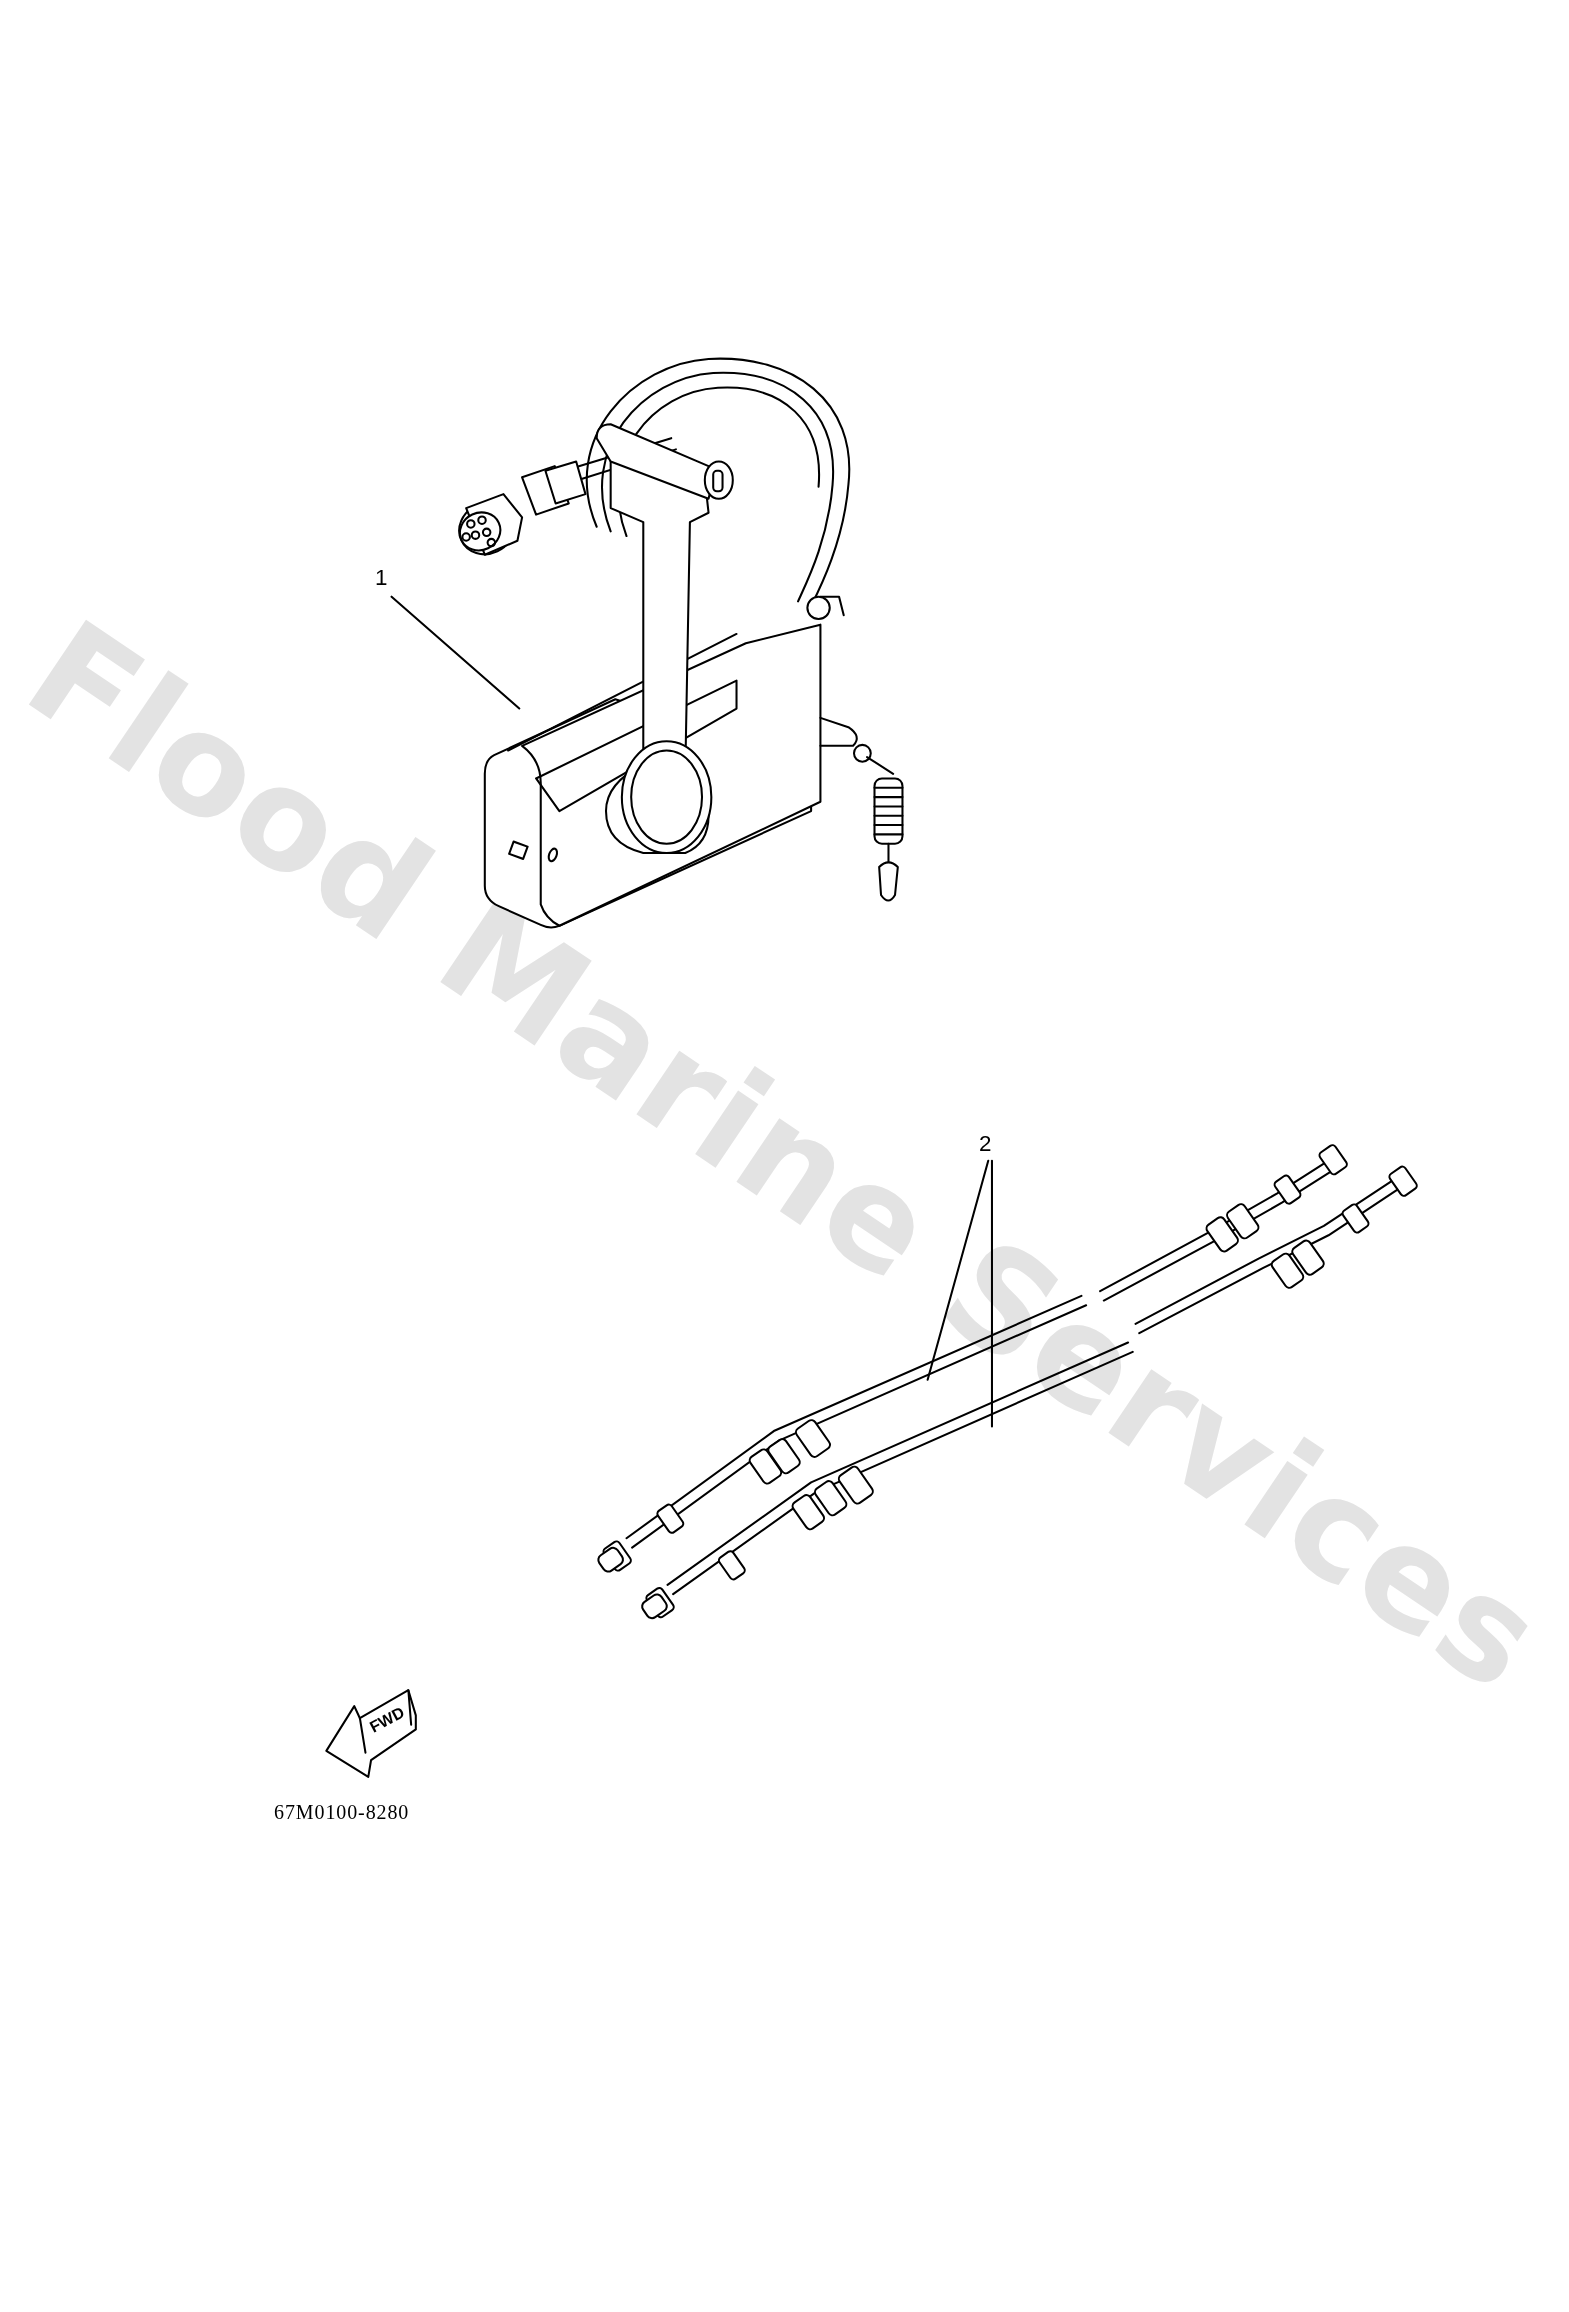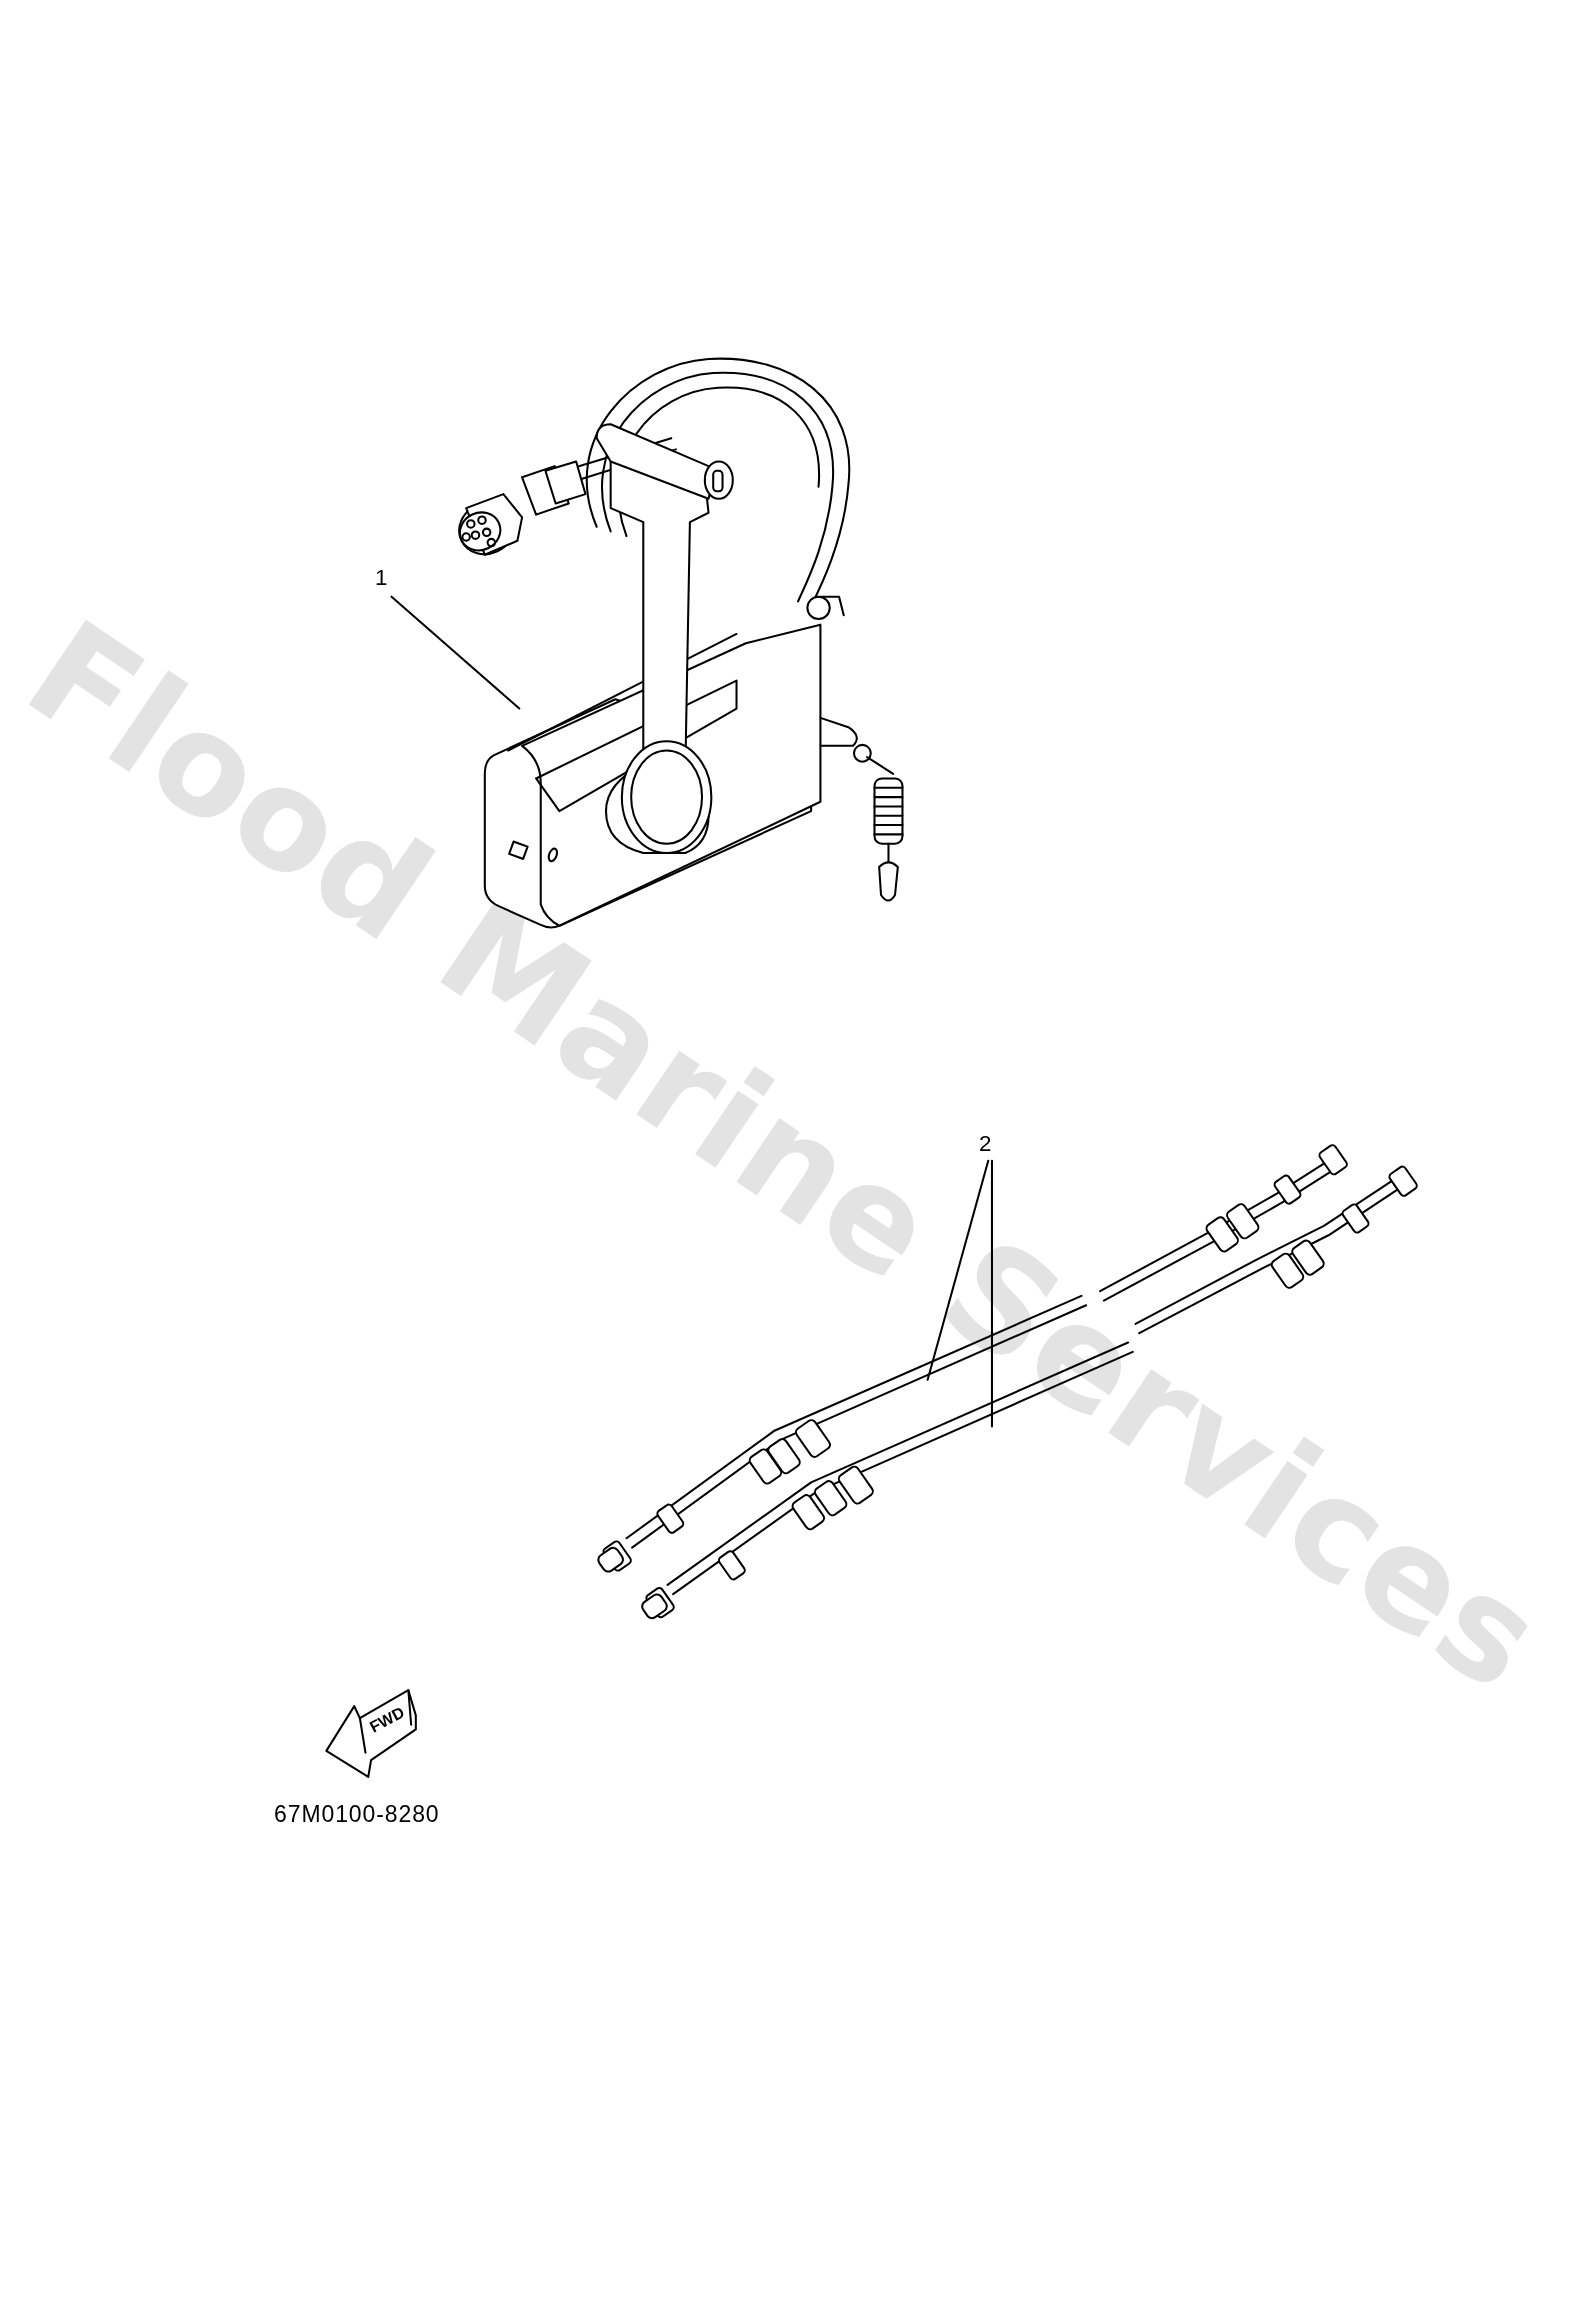--- a/index.html
+++ b/index.html
@@ -5,22 +5,22 @@
   html, body { margin:0; padding:0; background:#ffffff; }
   body { width:1570px; height:2313px; position:relative; overflow:hidden;
          font-family:"Liberation Sans", sans-serif; }
   .watermark { position:absolute; left:785px; top:1156px;
     transform: translate(-50%,-50%) rotate(34deg);
     font-family:"DejaVu Sans", sans-serif; font-weight:bold; font-size:140px;
     color:#e3e3e3; white-space:nowrap; letter-spacing:1.9px; z-index:0; }
   svg.art { position:absolute; left:0; top:0; z-index:1; }
   .label { position:absolute; font-family:"Liberation Sans", sans-serif;
     font-size:22.4px; color:#000; z-index:2; }
-  .partno { position:absolute; left:274px; top:1801px; font-size:23px;
-    letter-spacing:0.9px; color:#000; z-index:2; font-family:Liberation Sans, sans-serif; }
+  .partno { position:absolute; left:274px; top:1801px; font-size:20px;
+    letter-spacing:0.9px; color:#000; z-index:2; font-family:Liberation Serif, serif; }
   .ln { fill:none; stroke:#000; stroke-width:2.2; stroke-linejoin:round; stroke-linecap:round; }
   .fill { fill:#fff; stroke:#000; stroke-width:2.2; stroke-linejoin:round; }
 </style>
 </head>
 <body>
 
 <div class="watermark">Flood Marine Services</div>
 
 <svg class="art" width="1570" height="2313" viewBox="0 0 1684 2481">
 

